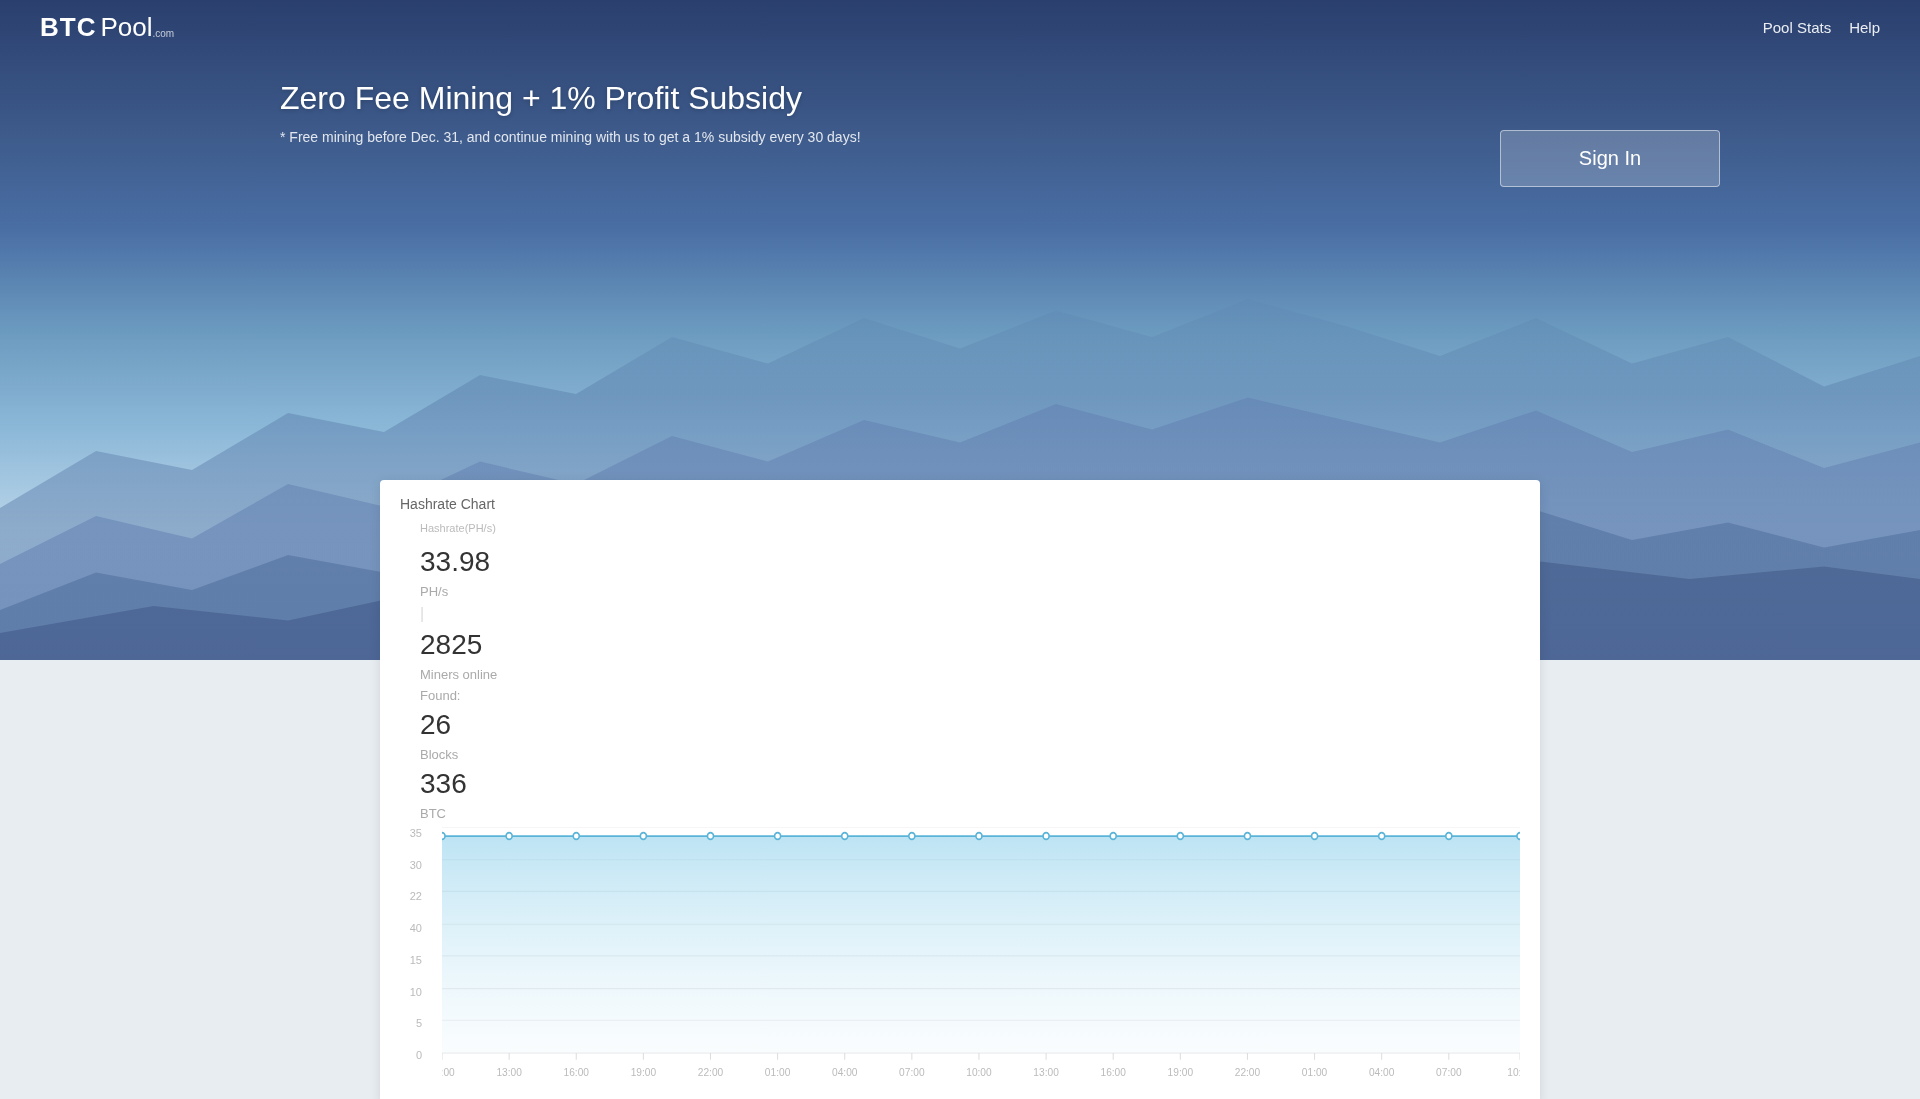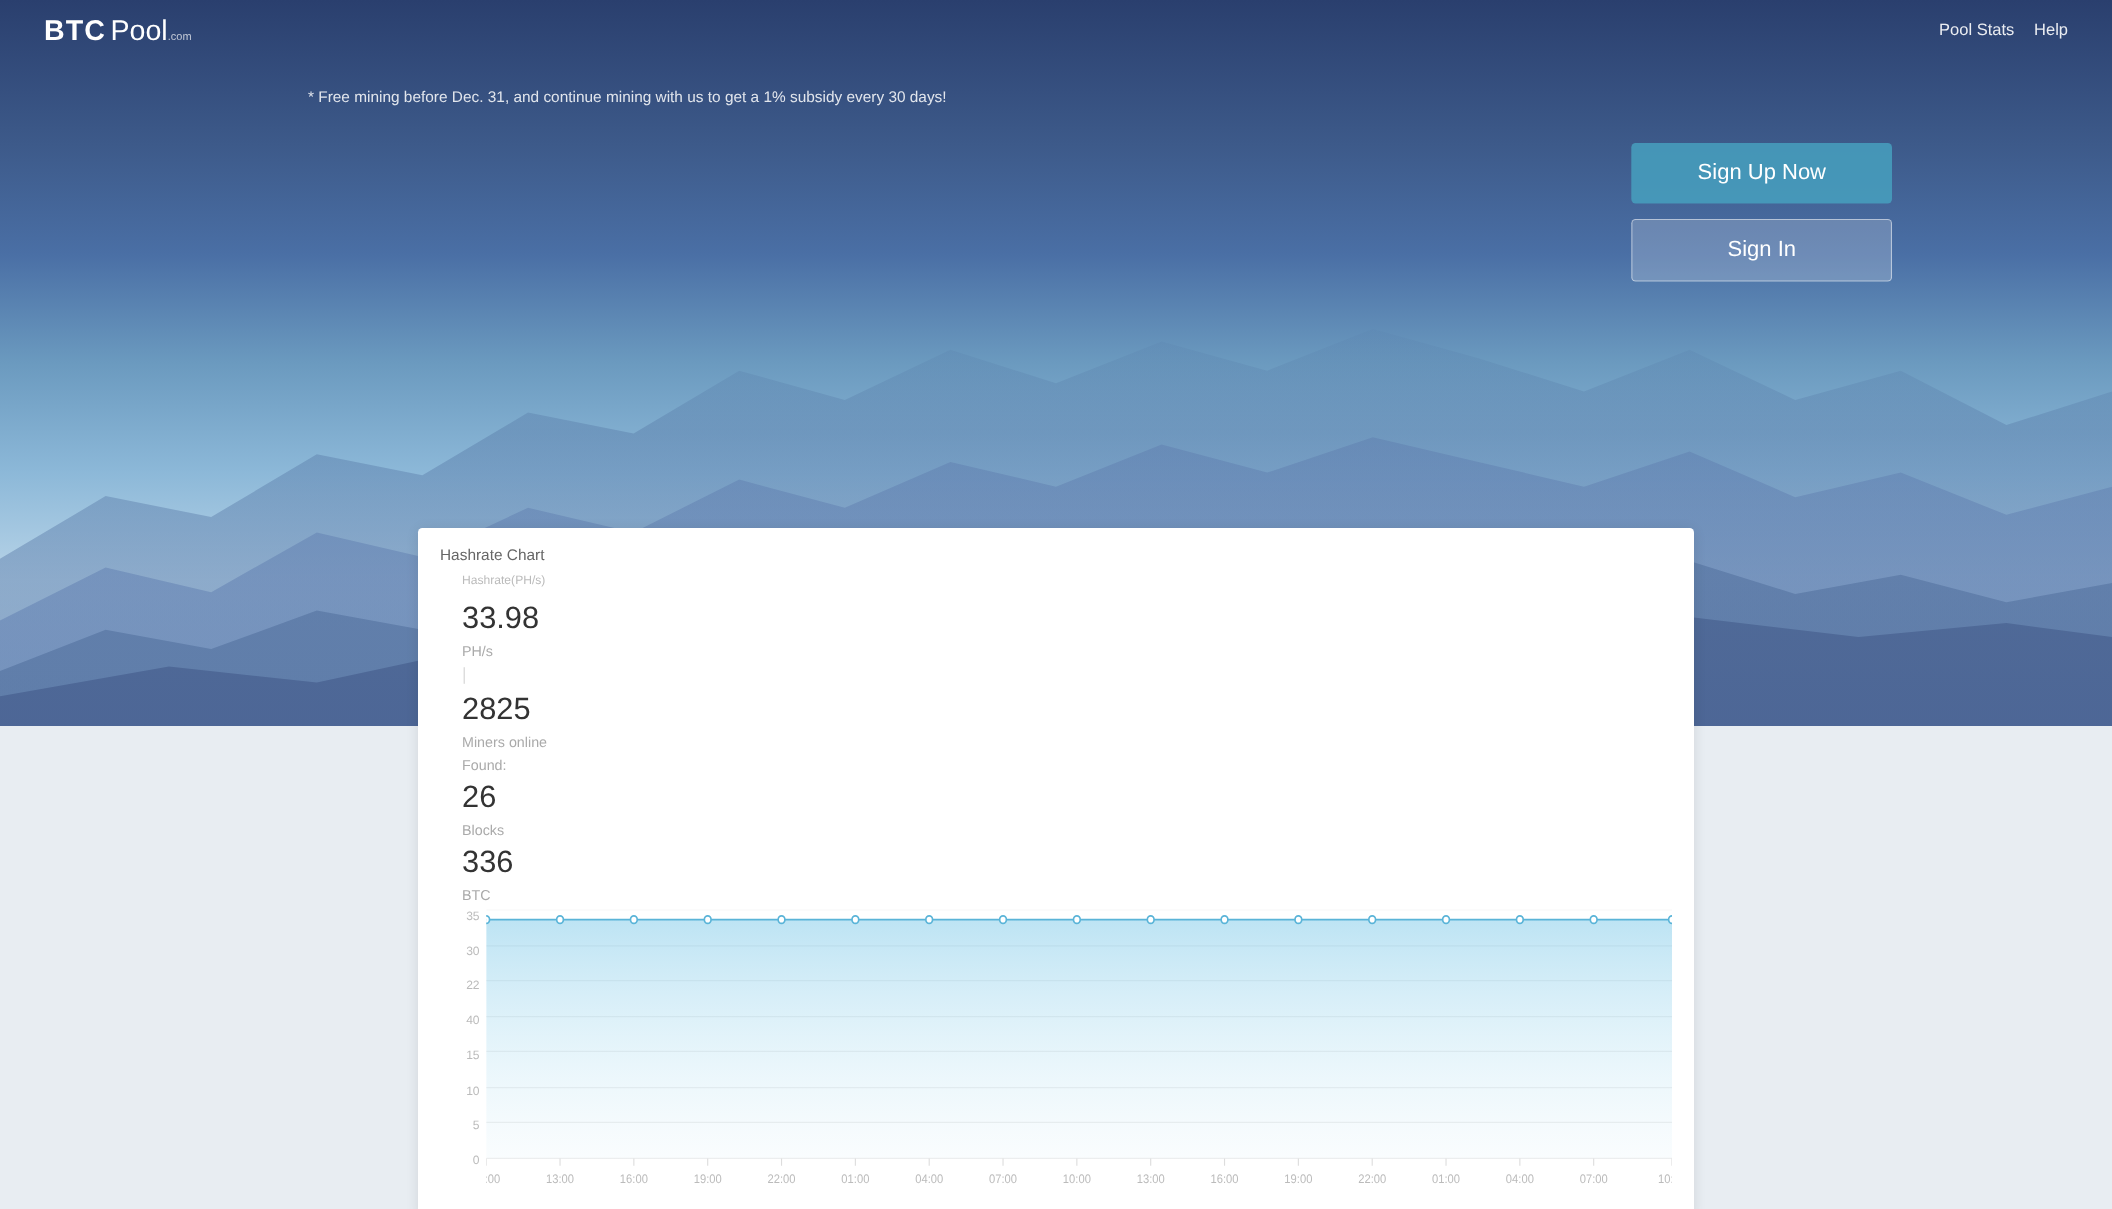--- a/index.html
+++ b/index.html
@@ -197,25 +197,25 @@
       <span class="logo-pool">Pool</span>
       <span class="logo-com">.com</span>
     </div>
     <div class="nav-links">
       <a class="nav-link">Pool Stats</a>
       <a class="nav-link">Help</a>
     </div>
   </div>
 
   <div class="hero-content">
+    <h2 class="hero-subtitle">Zero Fee Mining + 1% Profit Subsidy</h2>
     <p class="hero-note">* Free mining before Dec. 31, and continue mining with us to get a 1% subsidy every 30 days!</p>
   </div>
 
   <div class="hero-buttons">
-    <button class="btn-signup">Sign Up Now</button>
     <button class="btn-signin">Sign In</button>
   </div>
 </div>
 
 <div style="background:#e8edf2; padding: 0 0 30px 0;">
   <div style="max-width:1160px; margin:0 auto; padding: 0 0; transform: translateY(-180px);">
     <div class="chart-container">
       <div class="chart-header">Hashrate Chart</div>
 
       <div style="display:flex; align-items:baseline; justify-content:flex-end; gap:6px; margin-bottom:6px;flex-direction:column;">
@@ -228,21 +228,21 @@
         <span class="chart-stat-label">Miners online</span>
         <span style="margin-left:20px; font-size:13px; color:#aaa;">Found:</span>
         <span class="chart-stat-value">26</span>
         <span class="chart-stat-label">Blocks</span>
         <span class="chart-stat-value">336</span>
         <span class="chart-stat-label">BTC</span>
       </div>
 
       <div style="position:relative; display:flex; height:260px;">
 
-        <div style="width:42px; display:flex; flex-direction:column; justify-content:space-between; align-items:flex-end; padding-right:6px; padding-bottom:26px; padding-top:0;">
+        <div style="width:42px; display:flex; flex-direction:column; justify-content:space-between; align-items:flex-end; padding-right:20px; padding-bottom:26px; padding-top:0;">
           <span style="font-size:11px;color:#bbb;">35</span>
           <span style="font-size:11px;color:#bbb;">30</span>
           <span style="font-size:11px;color:#bbb;">22</span>
           <span style="font-size:11px;color:#bbb;">40</span>
           <span style="font-size:11px;color:#bbb;">15</span>
           <span style="font-size:11px;color:#bbb;">10</span>
           <span style="font-size:11px;color:#bbb;">5</span>
           <span style="font-size:11px;color:#bbb;">0</span>
         </div>
 

